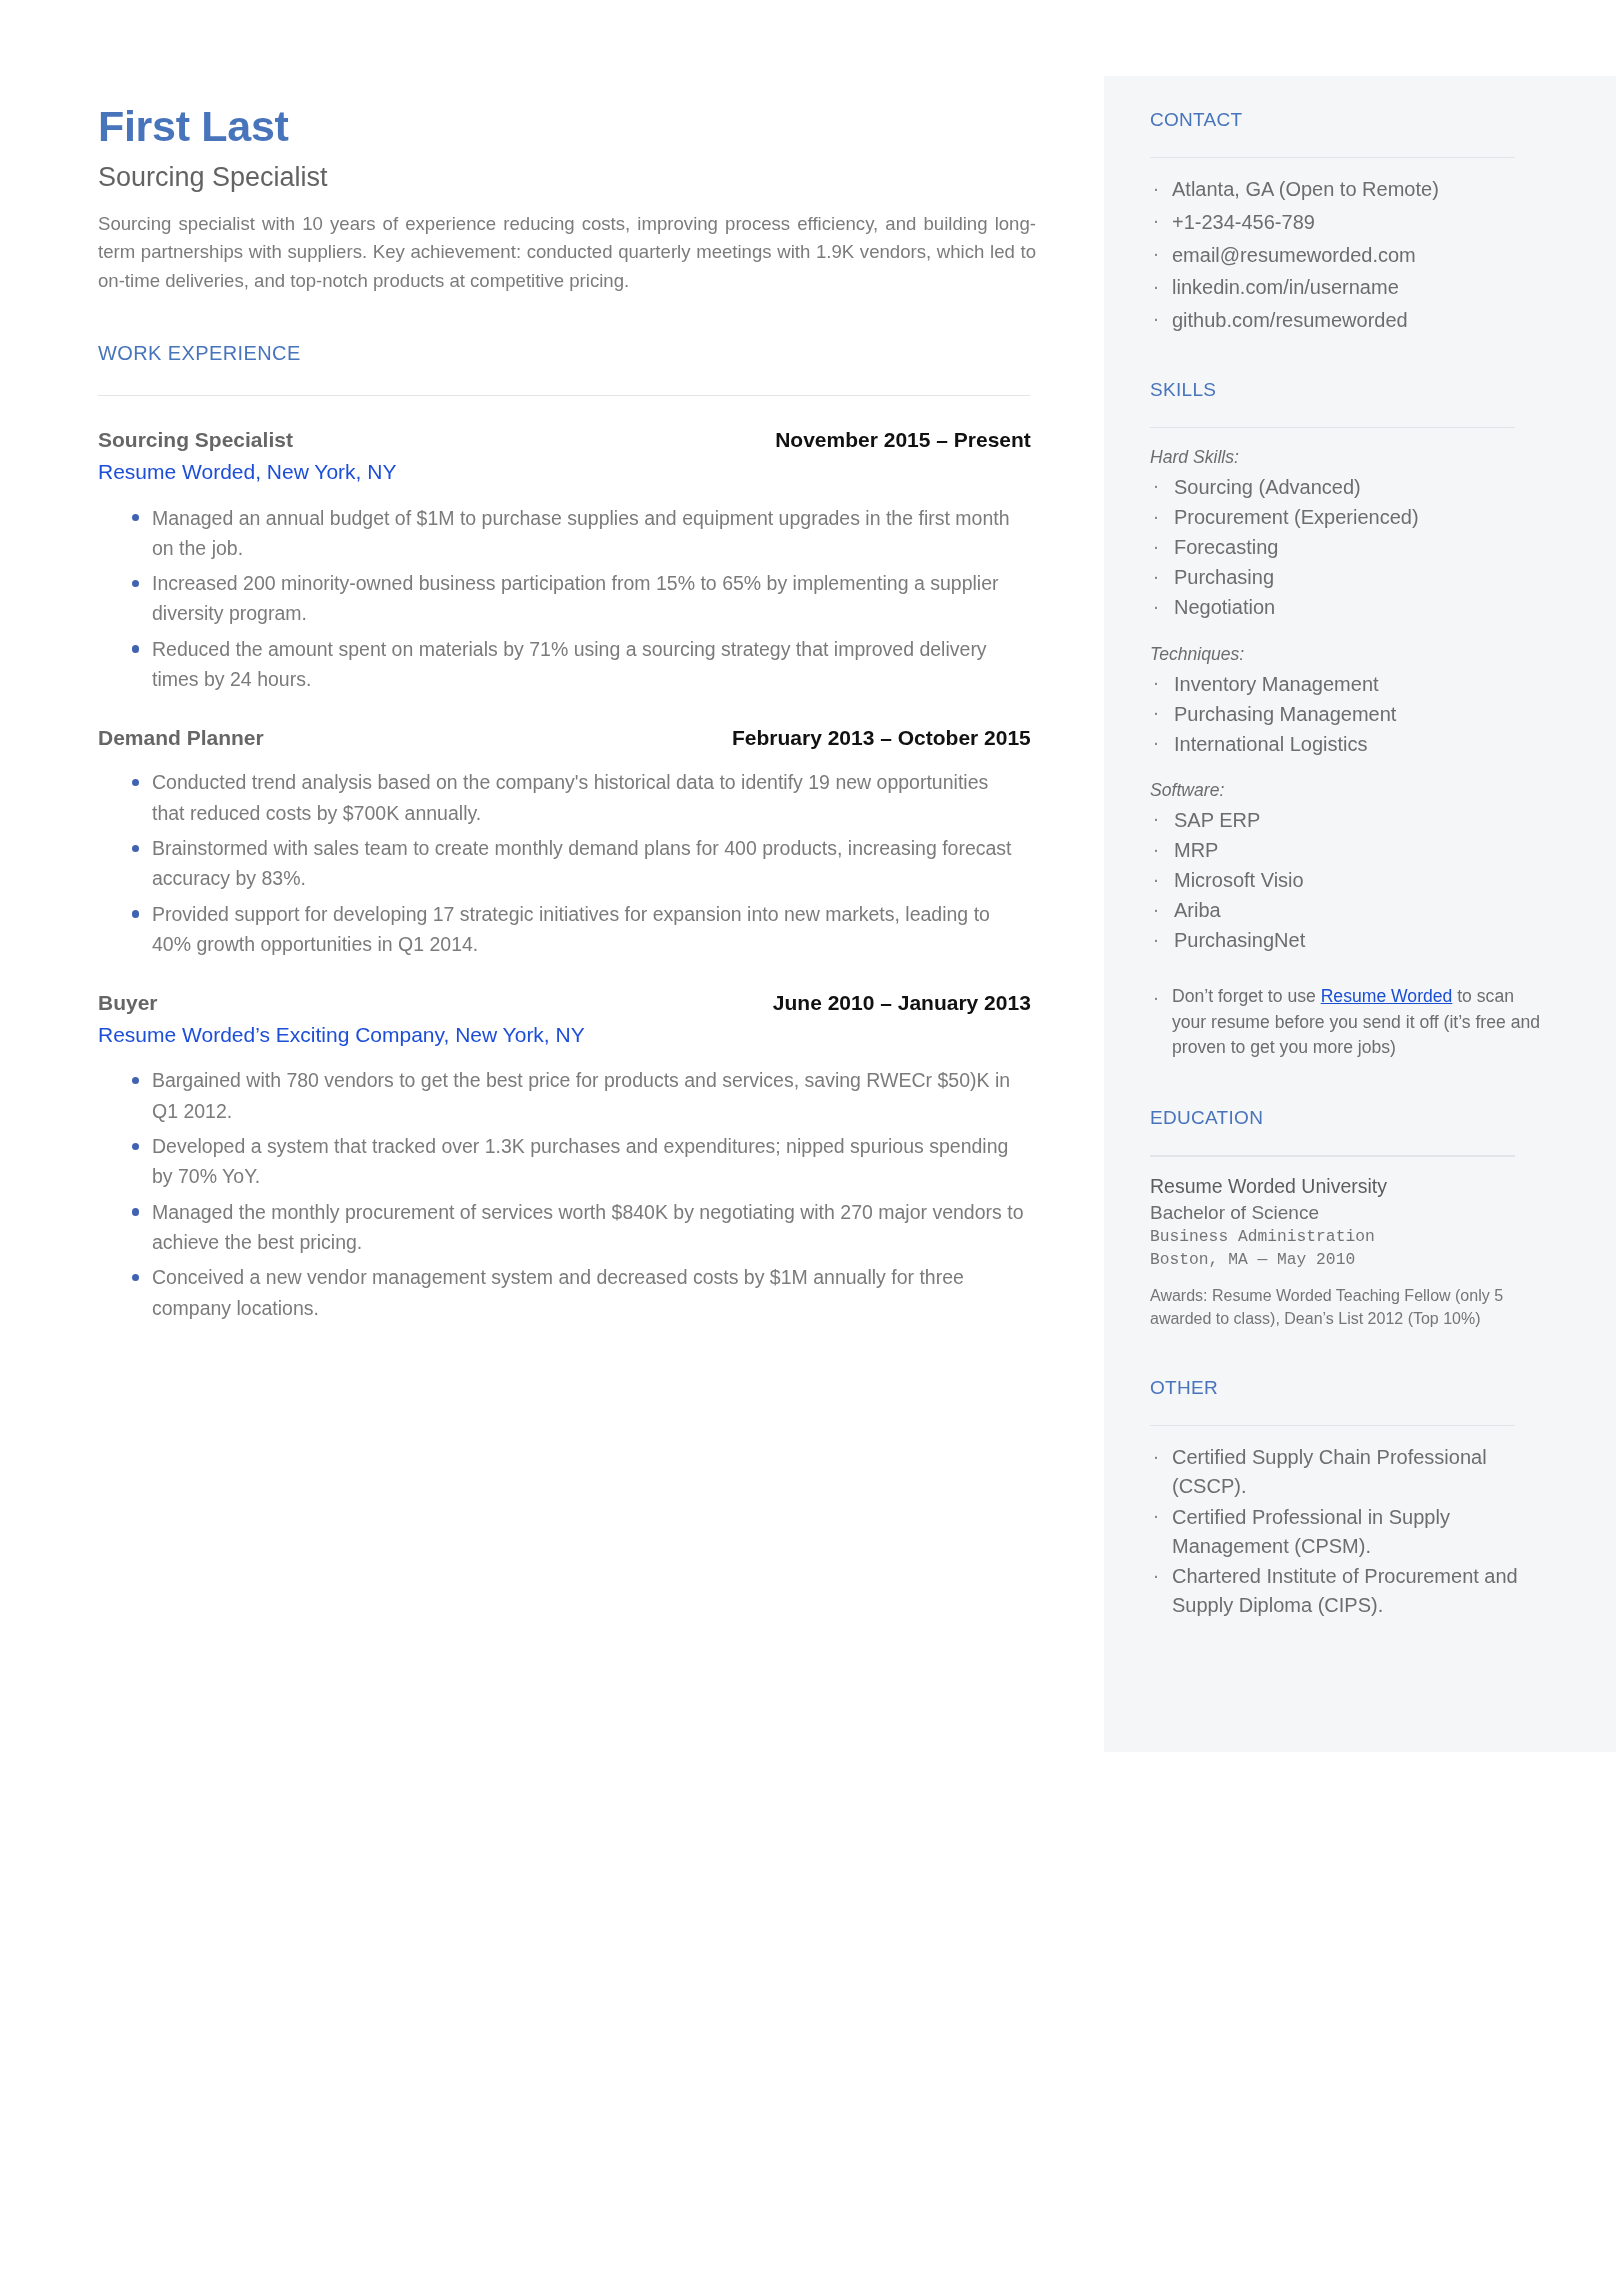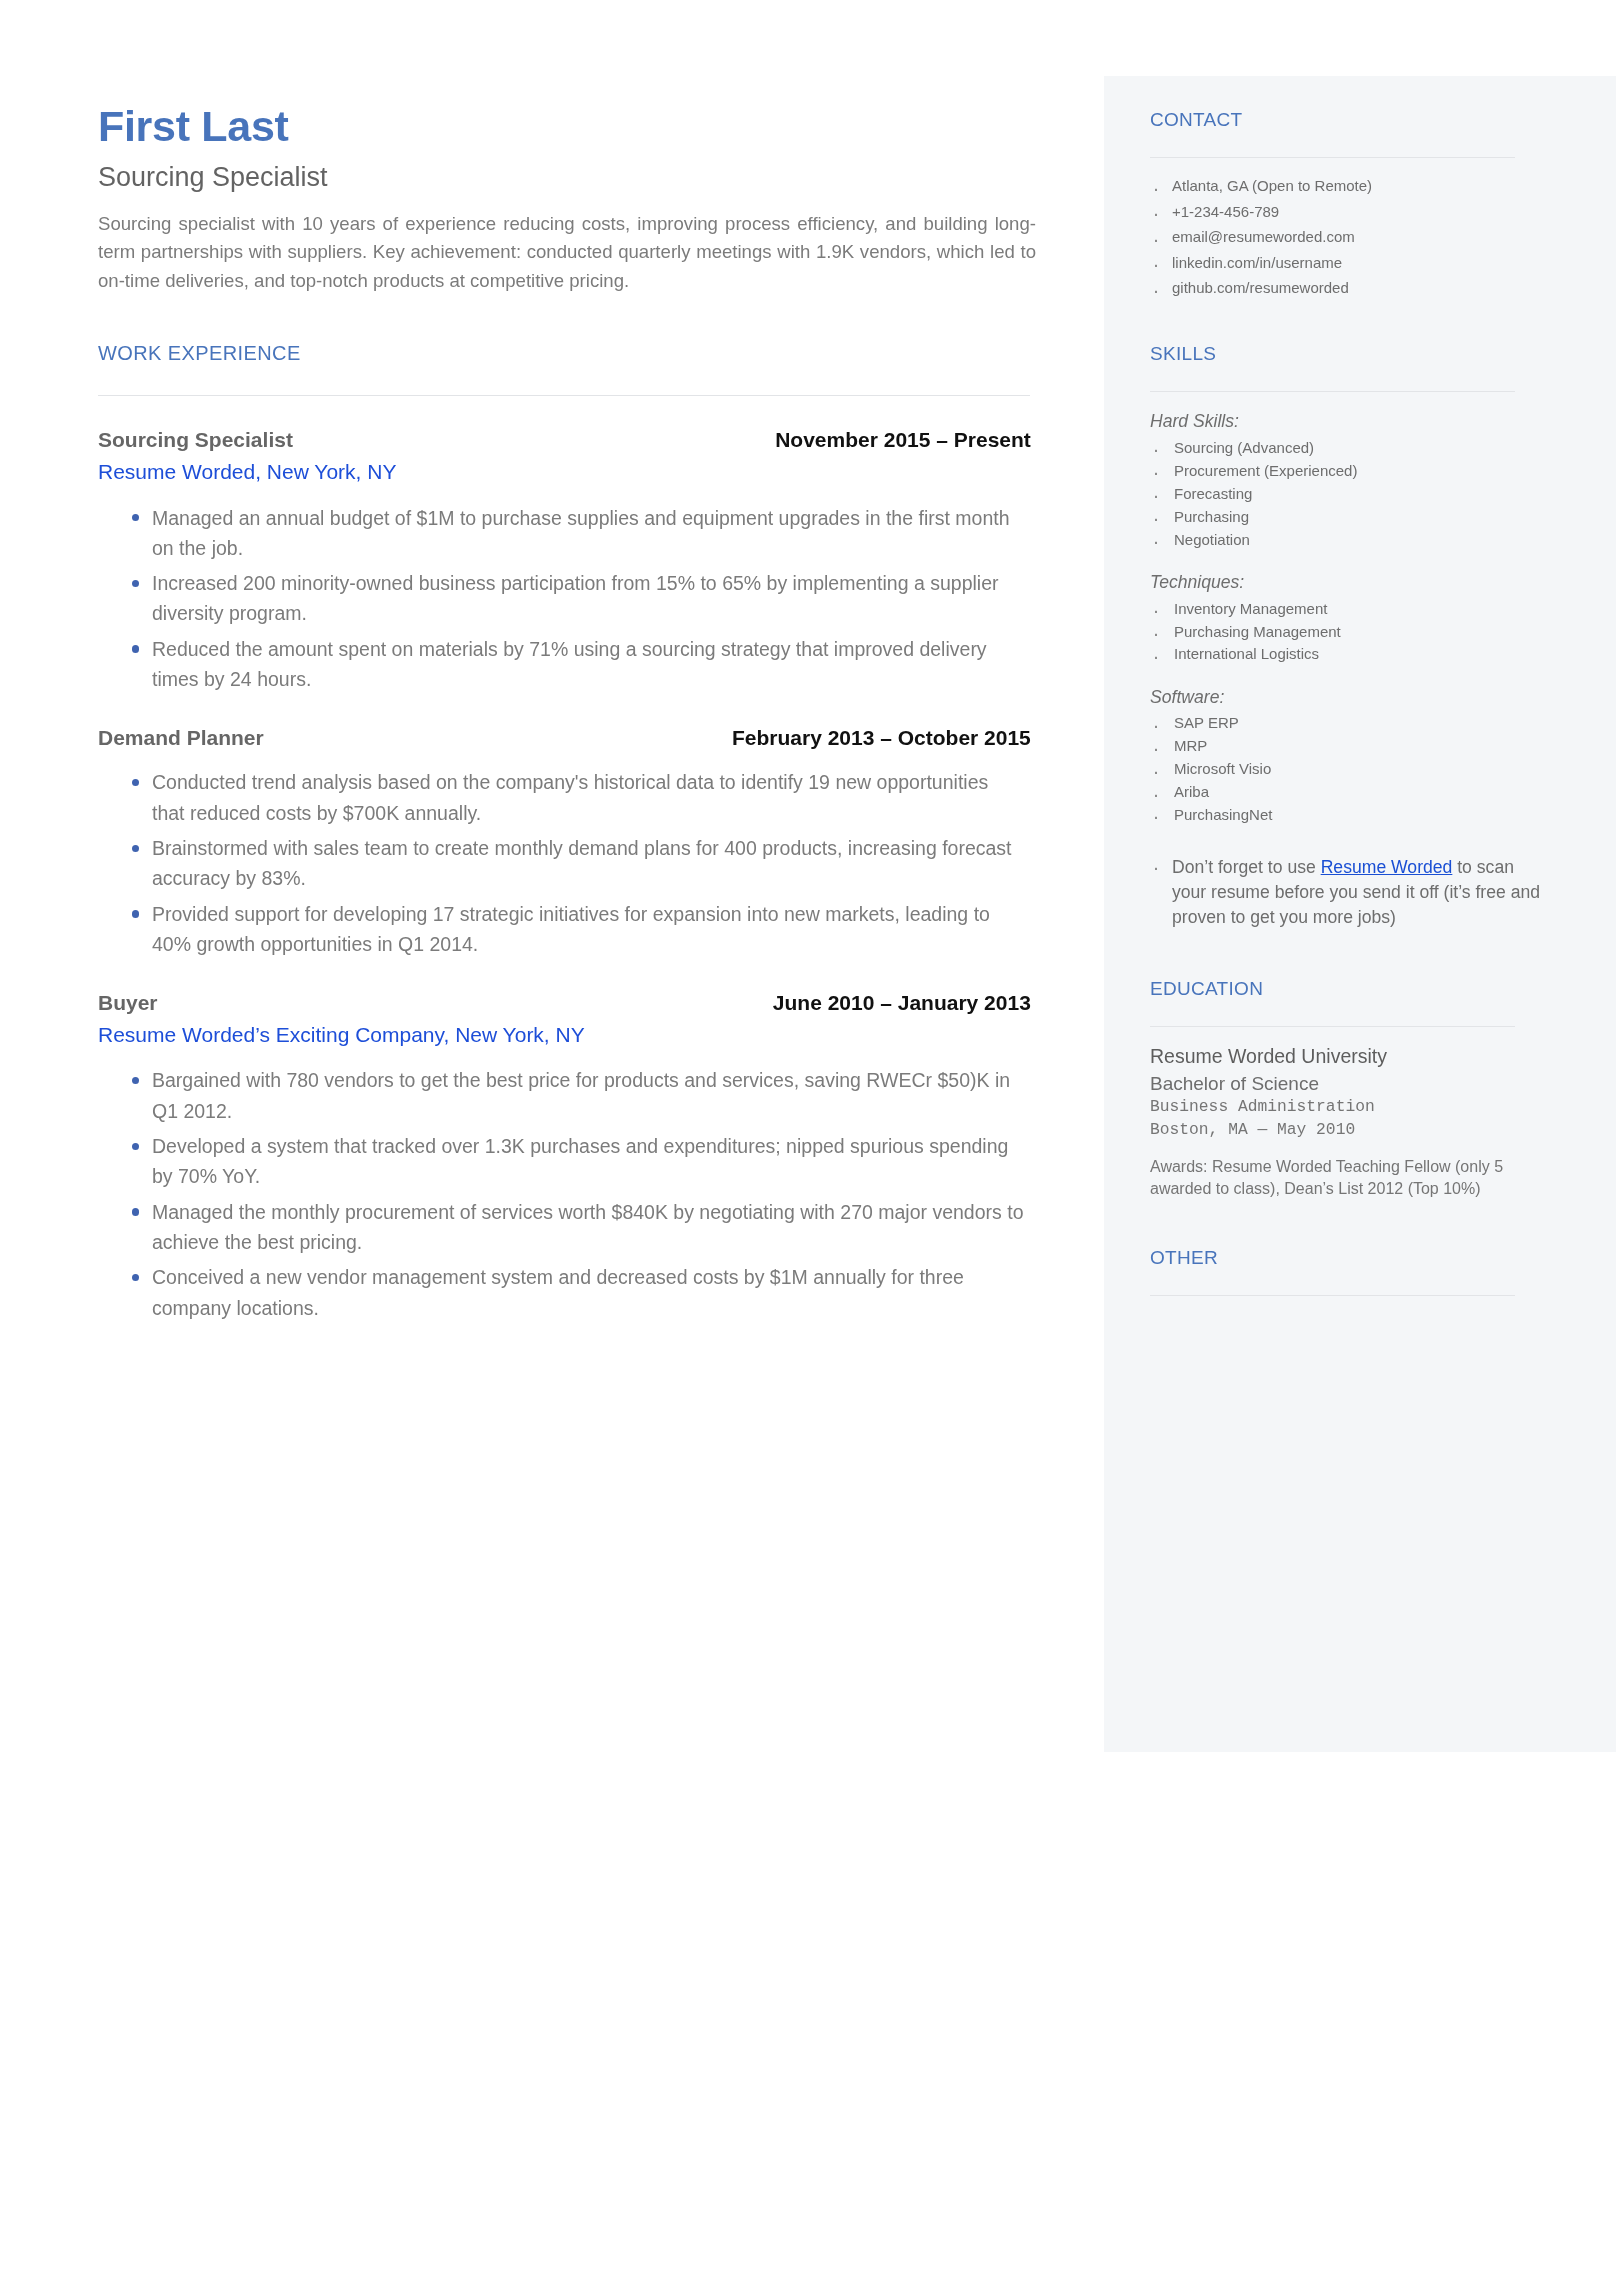--- a/index.html
+++ b/index.html
@@ -165,21 +165,21 @@
   }
 
   ul.side-list {
     list-style: none;
     margin: 17px 0 0 0;
     padding: 0;
   }
   ul.side-list li {
     position: relative;
     padding-left: 22px;
-    font-size: 15px;
+    font-size: 20px;
     color: #6d6d6d;
     line-height: 1.44;
     margin-bottom: 3.9px;
   }
   ul.side-list li::before {
     content: "\00B7";
     position: absolute;
     left: 2.6px;
     top: -2.6px;
     font-size: 21px;
@@ -370,18 +370,23 @@
       <div class="edu-school">Resume Worded University</div>
       <div class="edu-degree">Bachelor of Science</div>
       <div class="edu-minor">Business Administration</div>
       <div class="edu-place">Boston, MA — May 2010</div>
       <div class="edu-awards">Awards: Resume Worded Teaching Fellow (only 5 awarded to class), Dean’s List 2012 (Top 10%)</div>
     </div>
 
     <div class="side-block block-gap-other">
       <div class="section-head">OTHER</div>
       <div class="divider"></div>
+      <ul class="side-list tight">
+        <li>Certified Supply Chain Professional (CSCP).</li>
+        <li>Certified Professional in Supply Management (CPSM).</li>
+        <li>Chartered Institute of Procurement and Supply Diploma (CIPS).</li>
+      </ul>
     </div>
 
   </div>
 
 </div>
 
 
 </body></html>

